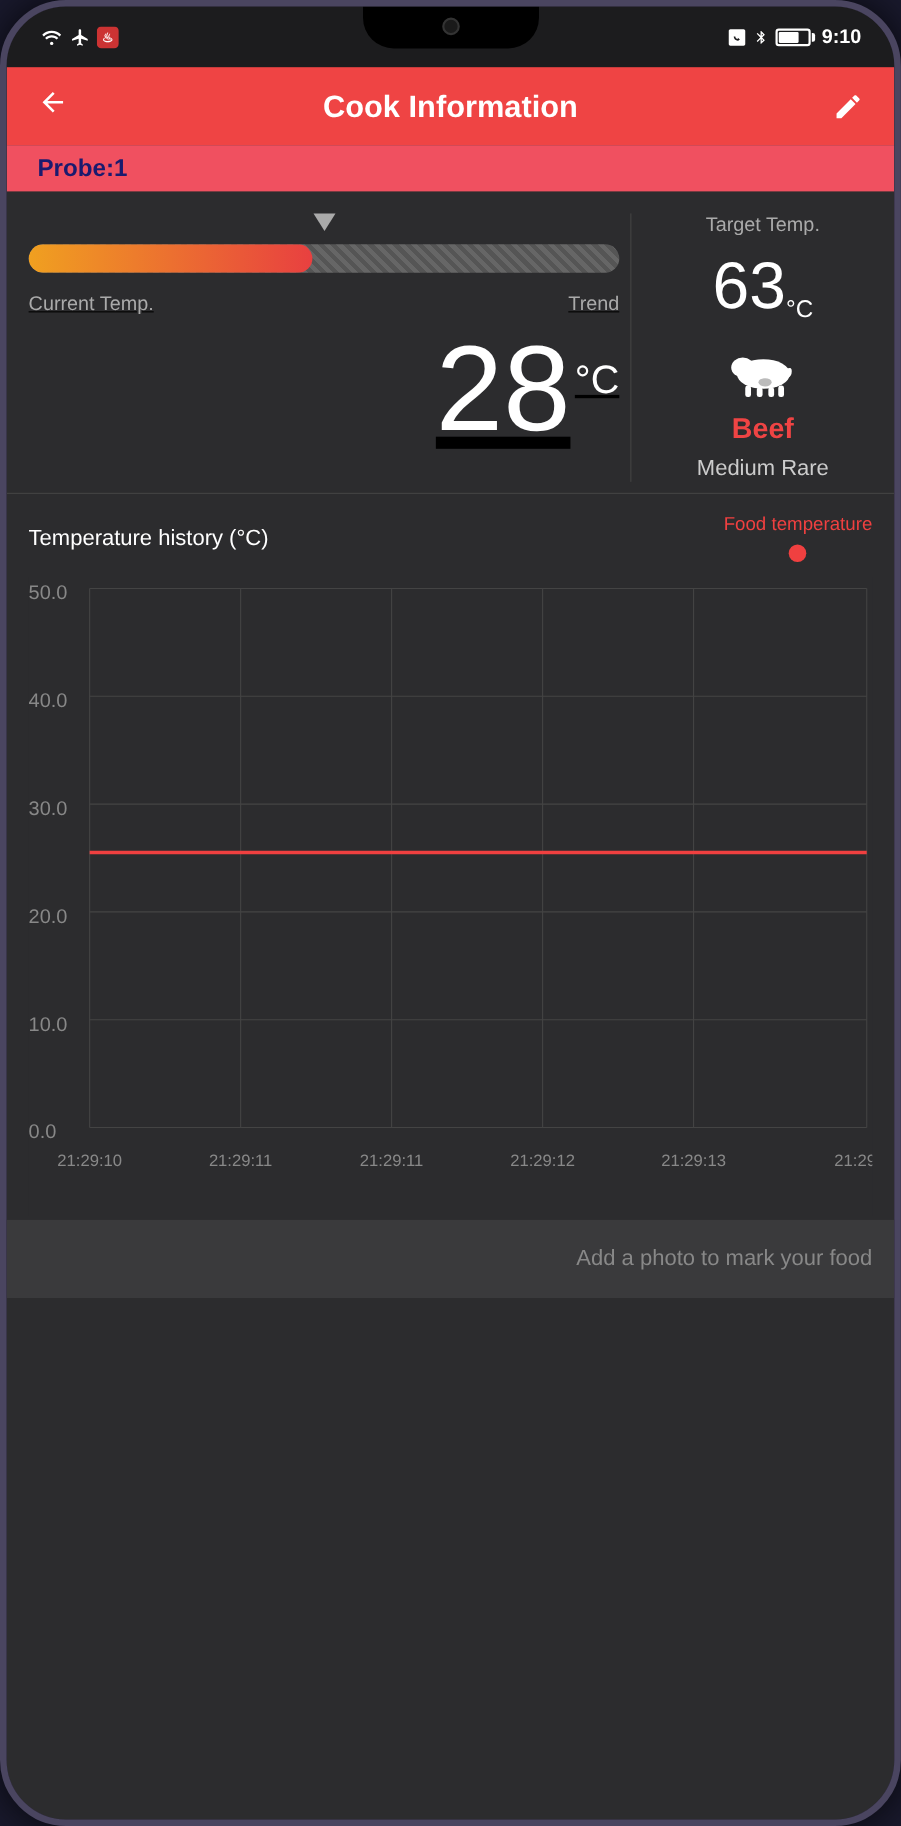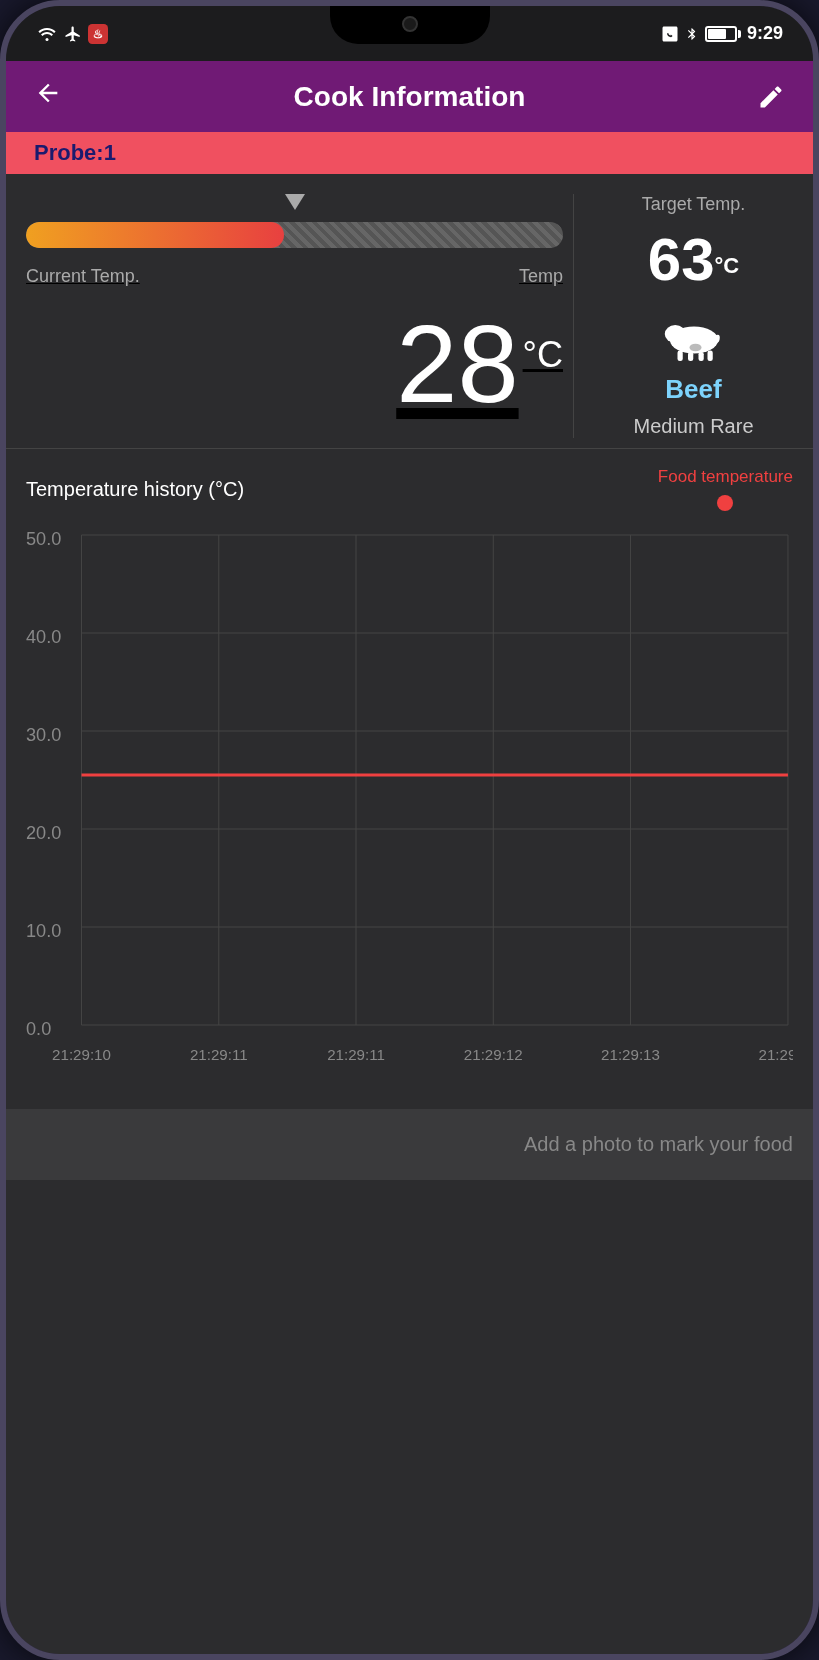--- a/index.html
+++ b/index.html
@@ -68,21 +68,21 @@
       background: #1a1a1a;
       border-radius: 50%;
       position: absolute;
       top: 10px;
       left: 50%;
       transform: translateX(-50%);
       border: 2px solid #333;
     }
     
     .header {
-      background: #701a75;
+      background: #ef4444;
       padding: 18px 28px;
       display: flex;
       align-items: center;
       justify-content: space-between;
     }
     .header-title {
       color: white;
       font-size: 28px;
       font-weight: 700;
       flex: 1;
@@ -183,49 +183,48 @@
       color: #aaa;
       font-size: 18px;
     }
     .current-temp-display {
       color: white;
       font-size: 110px;
       font-weight: 300;
       line-height: 1;
       display: flex;
       align-items: flex-start;
-      margin-top: 10px;
     }
     .temp-unit {
       font-size: 36px;
       font-weight: 400;
       margin-top: 28px;
       margin-left: 4px;
     }
     .target-label {
       color: #aaa;
       font-size: 18px;
     }
     .target-temp {
       color: white;
       font-size: 60px;
-      font-weight: 700;
-      display: flex;
-      align-items: center;
+      font-weight: 400;
+      display: flex;
+      align-items: flex-end;
     }
     .target-unit {
       font-size: 22px;
       margin-top: 12px;
     }
     .cow-icon {
       width: 90px;
       height: 60px;
     }
     .food-name {
-      color: #7dd3fc;
+      color: #ef4444;
       font-size: 26px;
       font-weight: 700;
     }
     .food-style {
       color: #ccc;
       font-size: 20px;
     }
     
     .chart-section {
       padding: 18px 20px 4px 20px;
@@ -338,21 +337,21 @@
         <svg width="14" height="20" viewBox="0 0 24 24" fill="white">
           <path d="M17.71 7.71L12 2h-1v7.59L6.41 5 5 6.41 10.59 12 5 17.59 6.41 19 11 14.41V22h1l5.71-5.71-4.3-4.29 4.3-4.29zM13 5.83l1.88 1.88L13 9.59V5.83zm1.88 10.46L13 18.17v-3.76l1.88 1.88z"></path>
         </svg>
 
         <div class="battery-icon">
           <div class="battery-body">
             <div class="battery-fill"></div>
           </div>
           <div class="battery-tip"></div>
         </div>
-        <span>9:29</span>
+        <span>9:10</span>
       </div>
     </div>
 
     <div class="header">
       <div class="back-btn">
         <svg width="28" height="28" viewBox="0 0 24 24" fill="white">
           <path d="M20 11H7.83l5.59-5.59L12 4l-8 8 8 8 1.41-1.41L7.83 13H20v-2z"></path>
         </svg>
       </div>
       <div class="header-title">Cook Information</div>
@@ -370,21 +369,21 @@
     <div class="temp-section">
       <div class="temp-left">
         <div class="progress-container">
           <div class="progress-indicator"></div>
           <div class="progress-bar-bg">
             <div class="progress-bar-fill"></div>
           </div>
         </div>
         <div class="temp-labels">
           <span class="temp-label-text">Current Temp.</span>
-          <span class="temp-label-text">Temp</span>
+          <span class="temp-label-text">Trend</span>
         </div>
         <div class="current-temp-display">
           <span>28</span>
           <span class="temp-unit">°C</span>
         </div>
       </div>
 
       <div class="temp-right">
         <span class="target-label">Target Temp.</span>
         <div class="target-temp">

